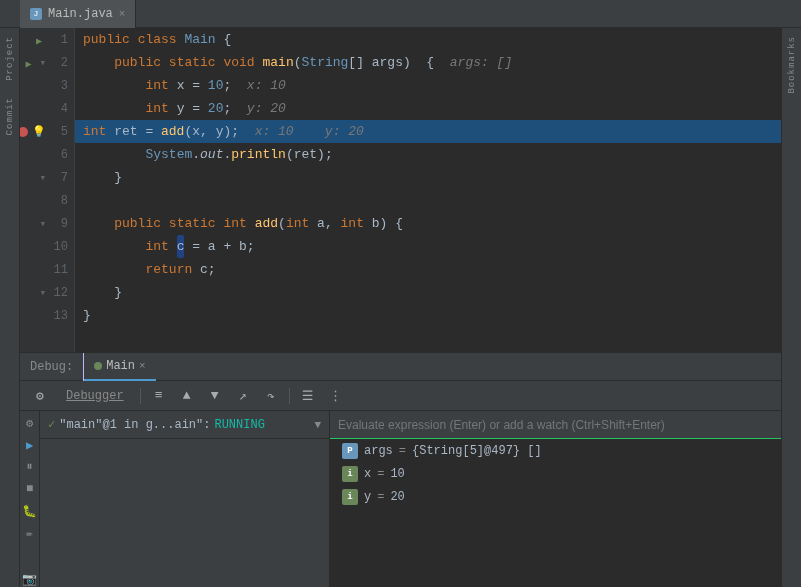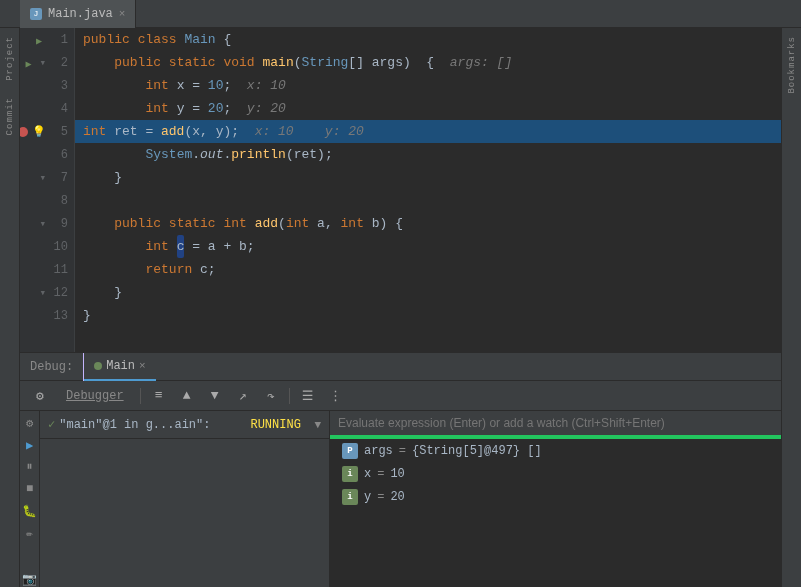--- a/index.html
+++ b/index.html
@@ -292,21 +292,21 @@
       flex-direction: column;
       background: #2b2b2b;
     }
 
     .vars-toolbar {
       height: 28px;
       display: flex;
       align-items: center;
       padding: 0 8px;
       background: #3c3f41;
-      border-bottom: 4px solid #22c55e;
+      border-bottom: 1px solid #22c55e;
     }
     .vars-input {
       flex: 1;
       background: transparent;
       border: none;
       outline: none;
       color: #888;
       font-size: 12px;
     }
 
@@ -584,21 +584,21 @@
         </div>
 
         <div class="debug-content">
 
           <div class="frames-panel">
 
             <div class="frames-toolbar">
               <div class="frames-status">
                 <span class="check">✓</span>
                 <span class="text">"main"@1 in g...ain":</span>
-                <span style="color:#fde047;margin-left:36px;">RUNNING</span>
+                <span style="color:#14b8a6;">RUNNING</span>
               </div>
               <div class="frames-filter">
                 <span class="filter-icon">▼</span>
               </div>
             </div>
 
 
           </div>
 
           <div class="vars-panel">

